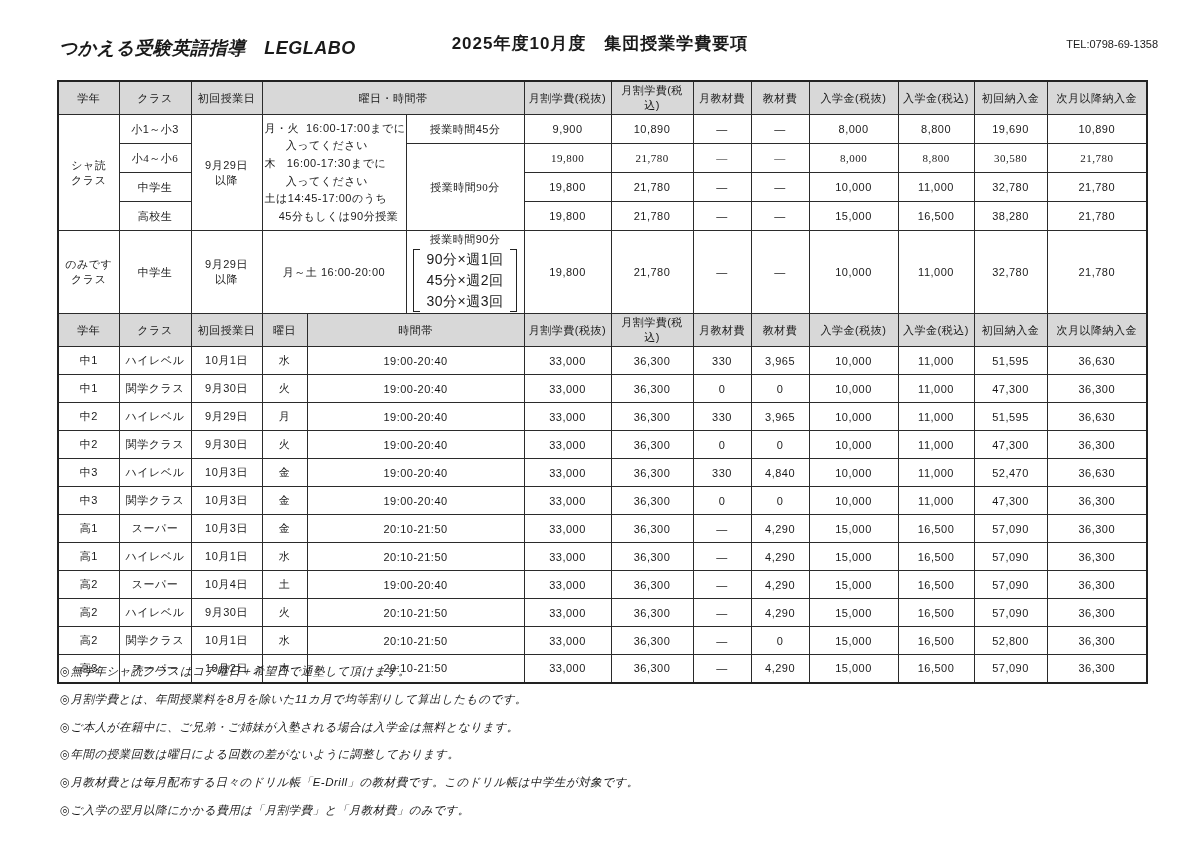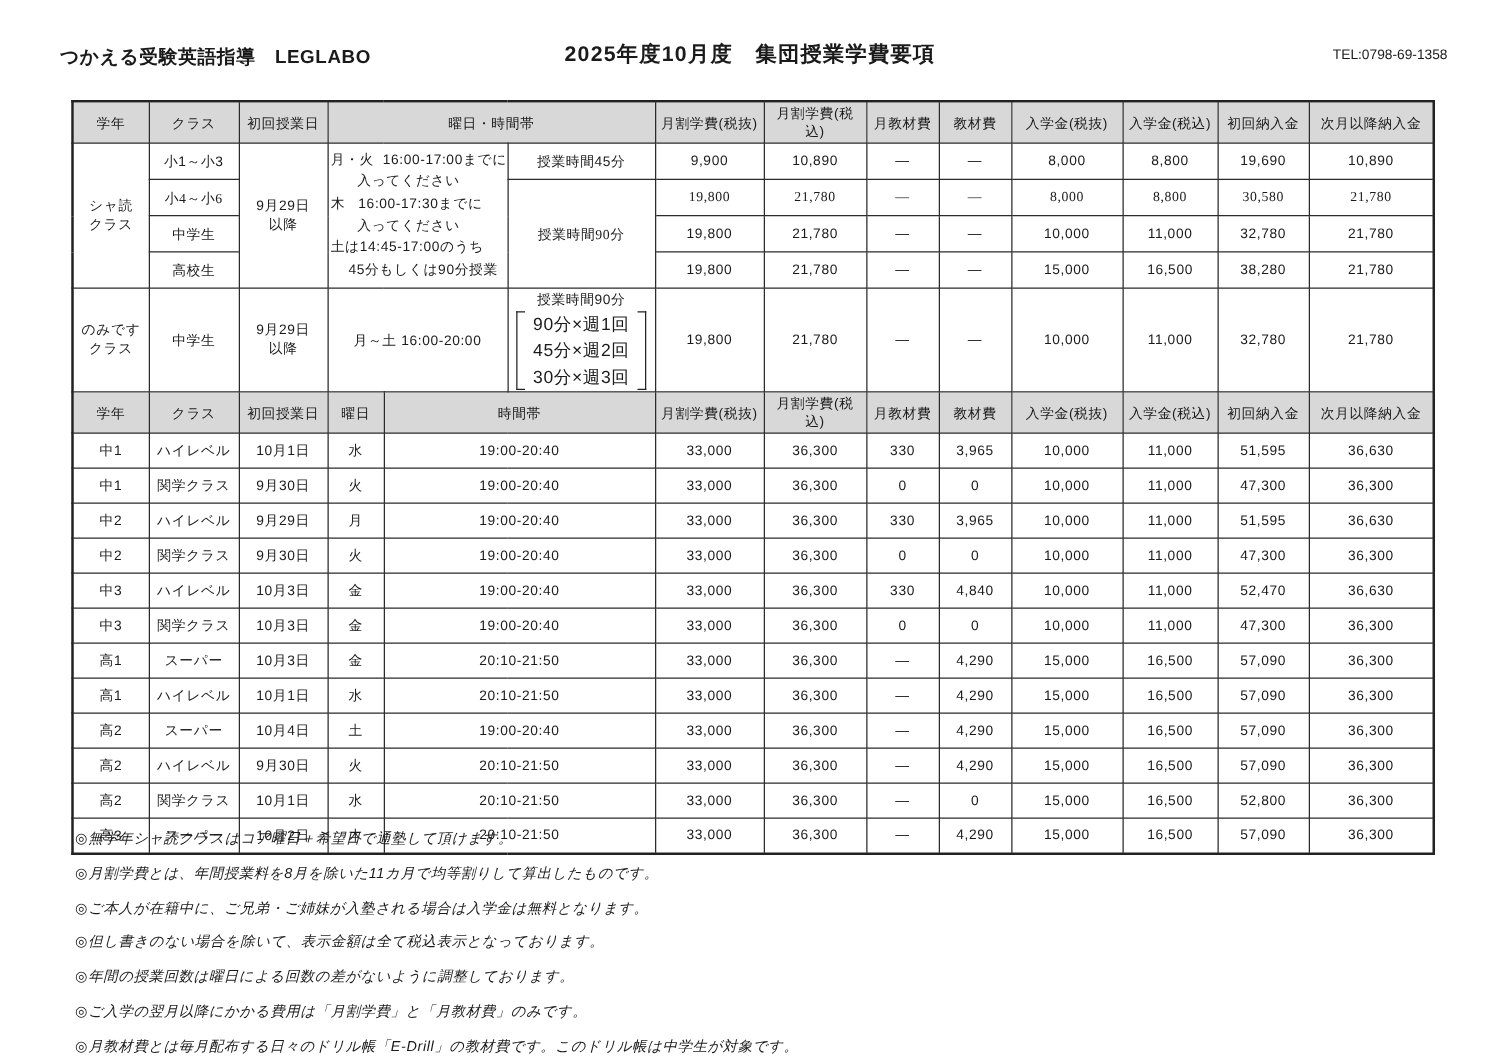--- a/index.html
+++ b/index.html
@@ -2,21 +2,21 @@
 <html><head>
 <meta charset="utf-8">
 <style>
   html,body{margin:0;padding:0;}
   body{
     width:1200px;height:849px;background:#ffffff;
     font-family:"Liberation Sans","DejaVu Sans",sans-serif;
     color:#1a1a1a;position:relative;overflow:hidden;
   }
   .topbar{position:absolute;top:30px;left:0;width:1200px;height:34px;}
-  .school{position:absolute;left:48px;top:6px;font-size:15px;font-weight:bold;letter-spacing:.5px;}
+  .school{position:absolute;left:59px;top:6px;font-size:18px;font-weight:bold;letter-spacing:.5px;font-style:italic;}
   .doc-title{position:absolute;left:0;right:0;top:2px;text-align:center;font-size:17px;font-weight:bold;letter-spacing:1px;}
   .tel{position:absolute;right:42px;top:8px;font-size:11px;}
 
   table.fee{
     position:absolute;left:57px;top:80px;
     border-collapse:collapse;table-layout:fixed;width:1089px;
     border:2px solid #222;
     font-size:11px;
   }
   table.fee td{
@@ -357,17 +357,16 @@
         <td class="dt">57,090</td>
         <td class="dt">36,300</td>
       </tr>
     </tbody>
 </table>
 
 <div class="notes" id="notes">
     <div class="note-line">◎無学年シャ読クラスはコア曜日＋希望日で通塾して頂けます。</div>
     <div class="note-line">◎月割学費とは、年間授業料を8月を除いた11カ月で均等割りして算出したものです。</div>
     <div class="note-line">◎ご本人が在籍中に、ご兄弟・ご姉妹が入塾される場合は入学金は無料となります。</div>
-    <div class="note-line">◎但し書きのない場合を除いて、表示金額は全て税込表示となっております。</div>
     <div class="note-line">◎年間の授業回数は曜日による回数の差がないように調整しております。</div>
+    <div class="note-line">◎月教材費とは毎月配布する日々のドリル帳「E-Drill」の教材費です。このドリル帳は中学生が対象です。</div>
     <div class="note-line">◎ご入学の翌月以降にかかる費用は「月割学費」と「月教材費」のみです。</div>
-    <div class="note-line">◎月教材費とは毎月配布する日々のドリル帳「E-Drill」の教材費です。このドリル帳は中学生が対象です。</div>
   </div>
 
 </body></html>

